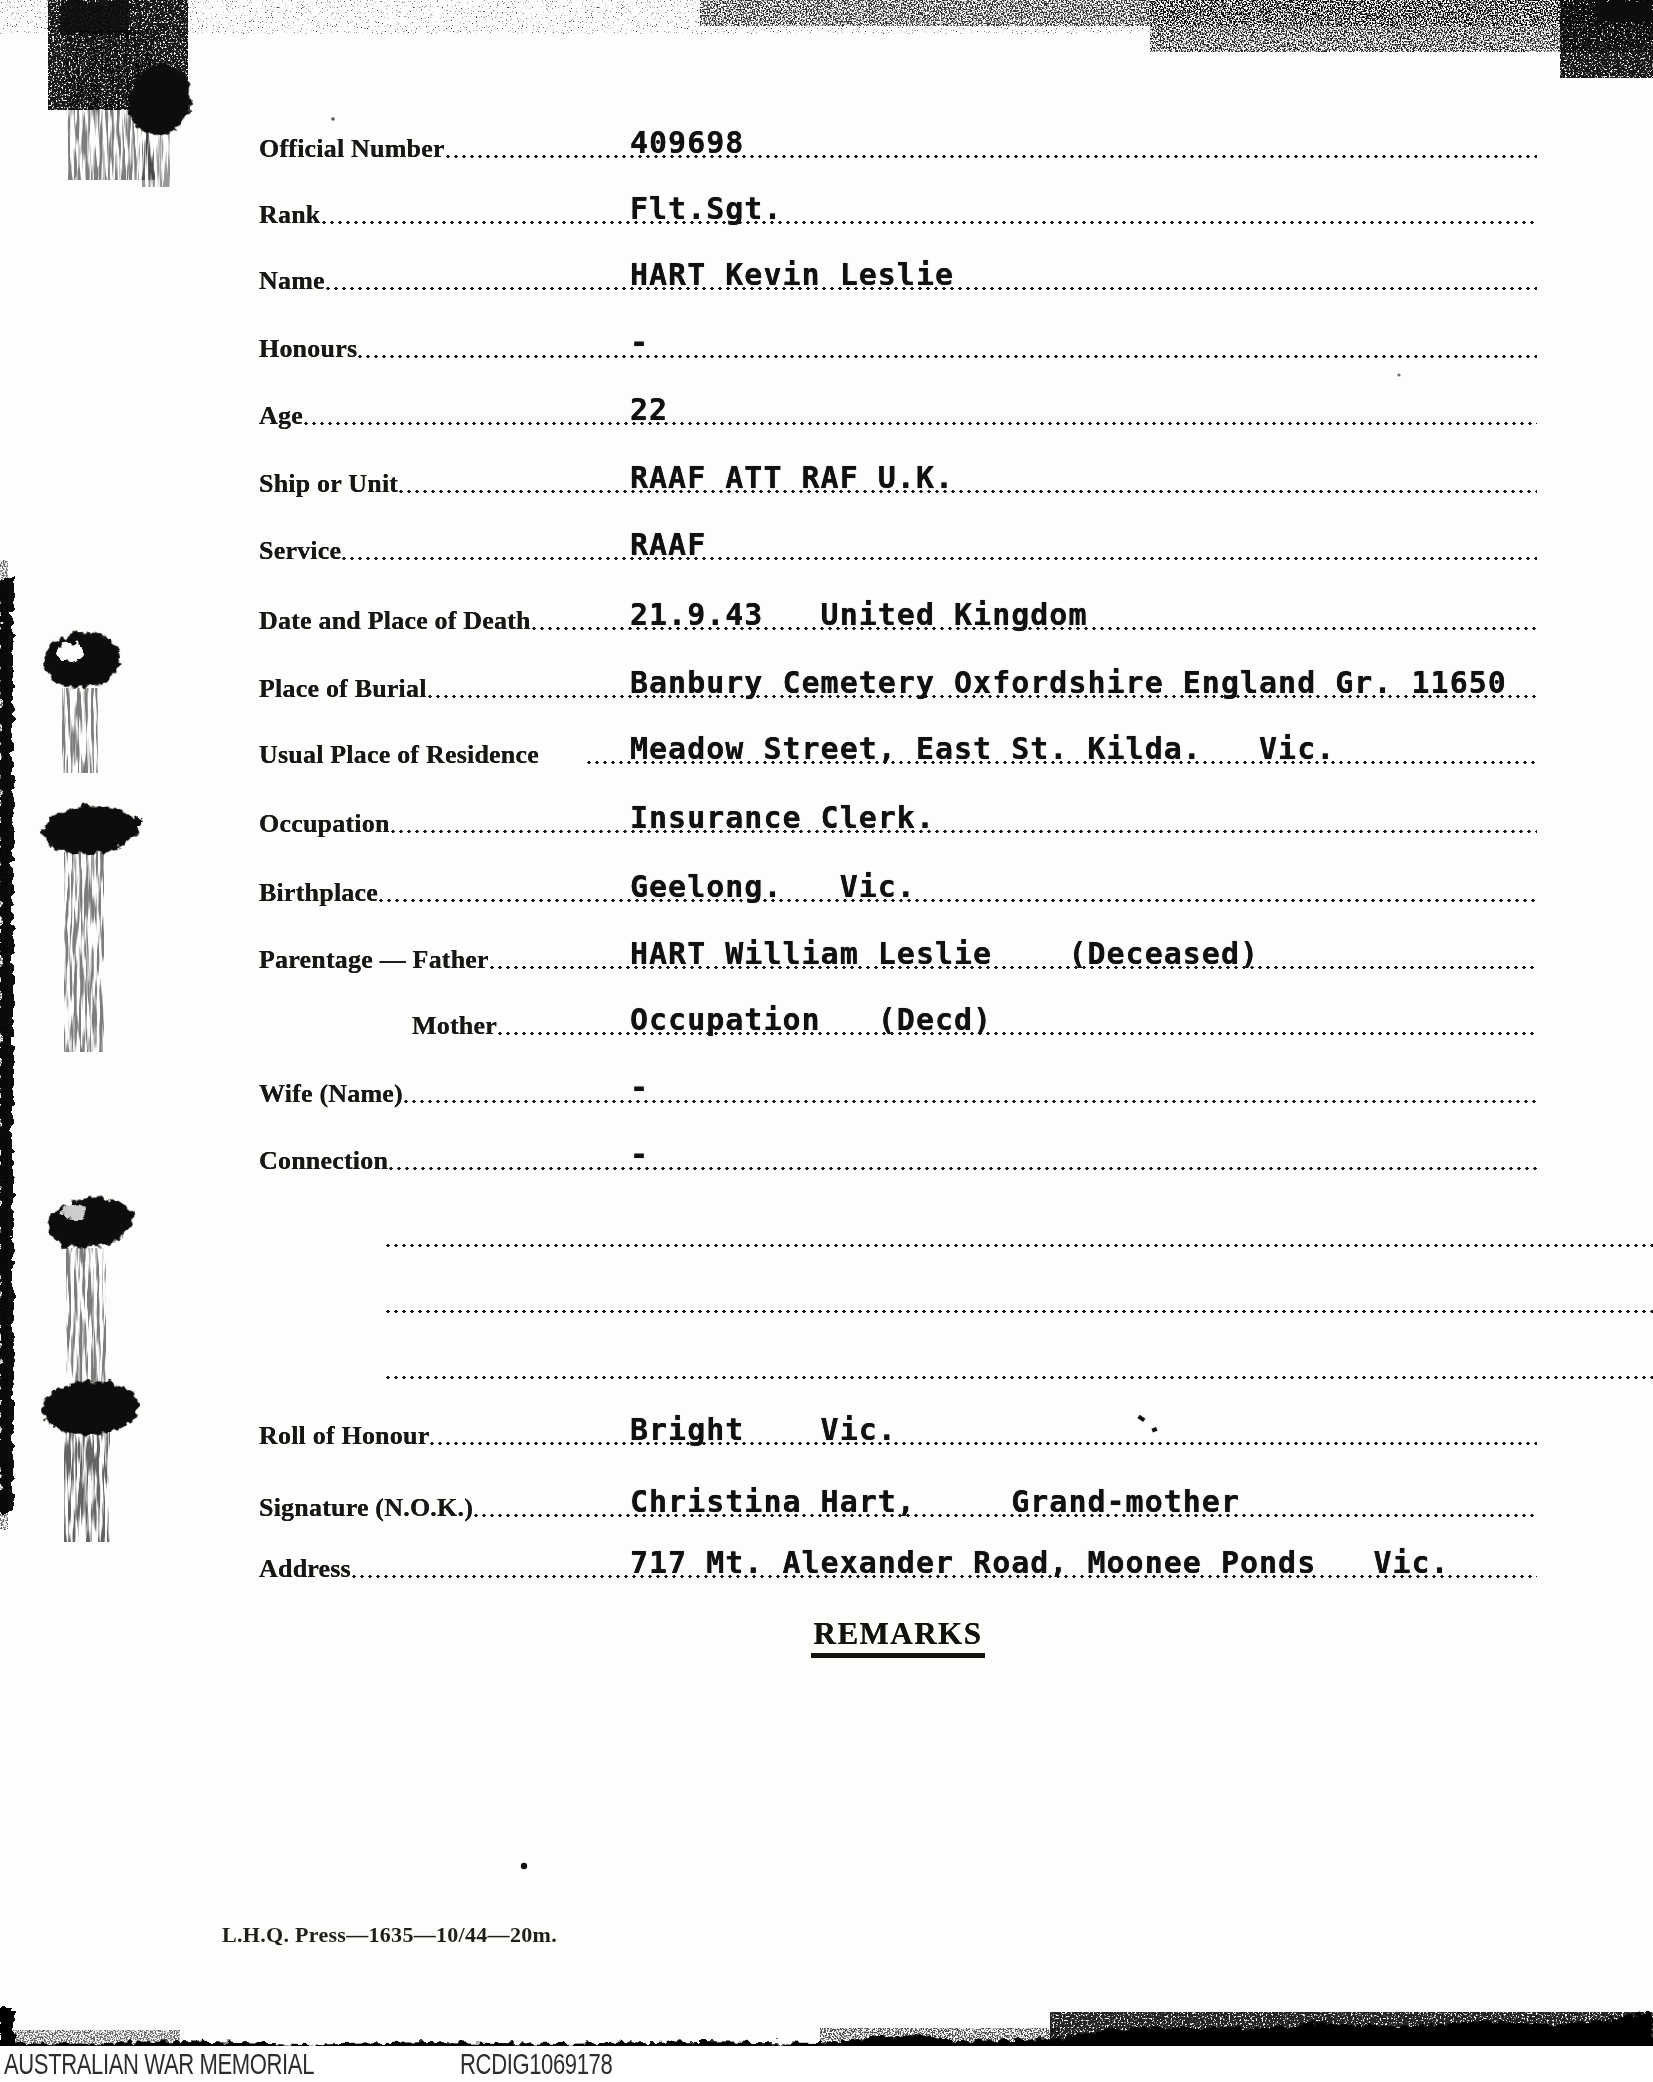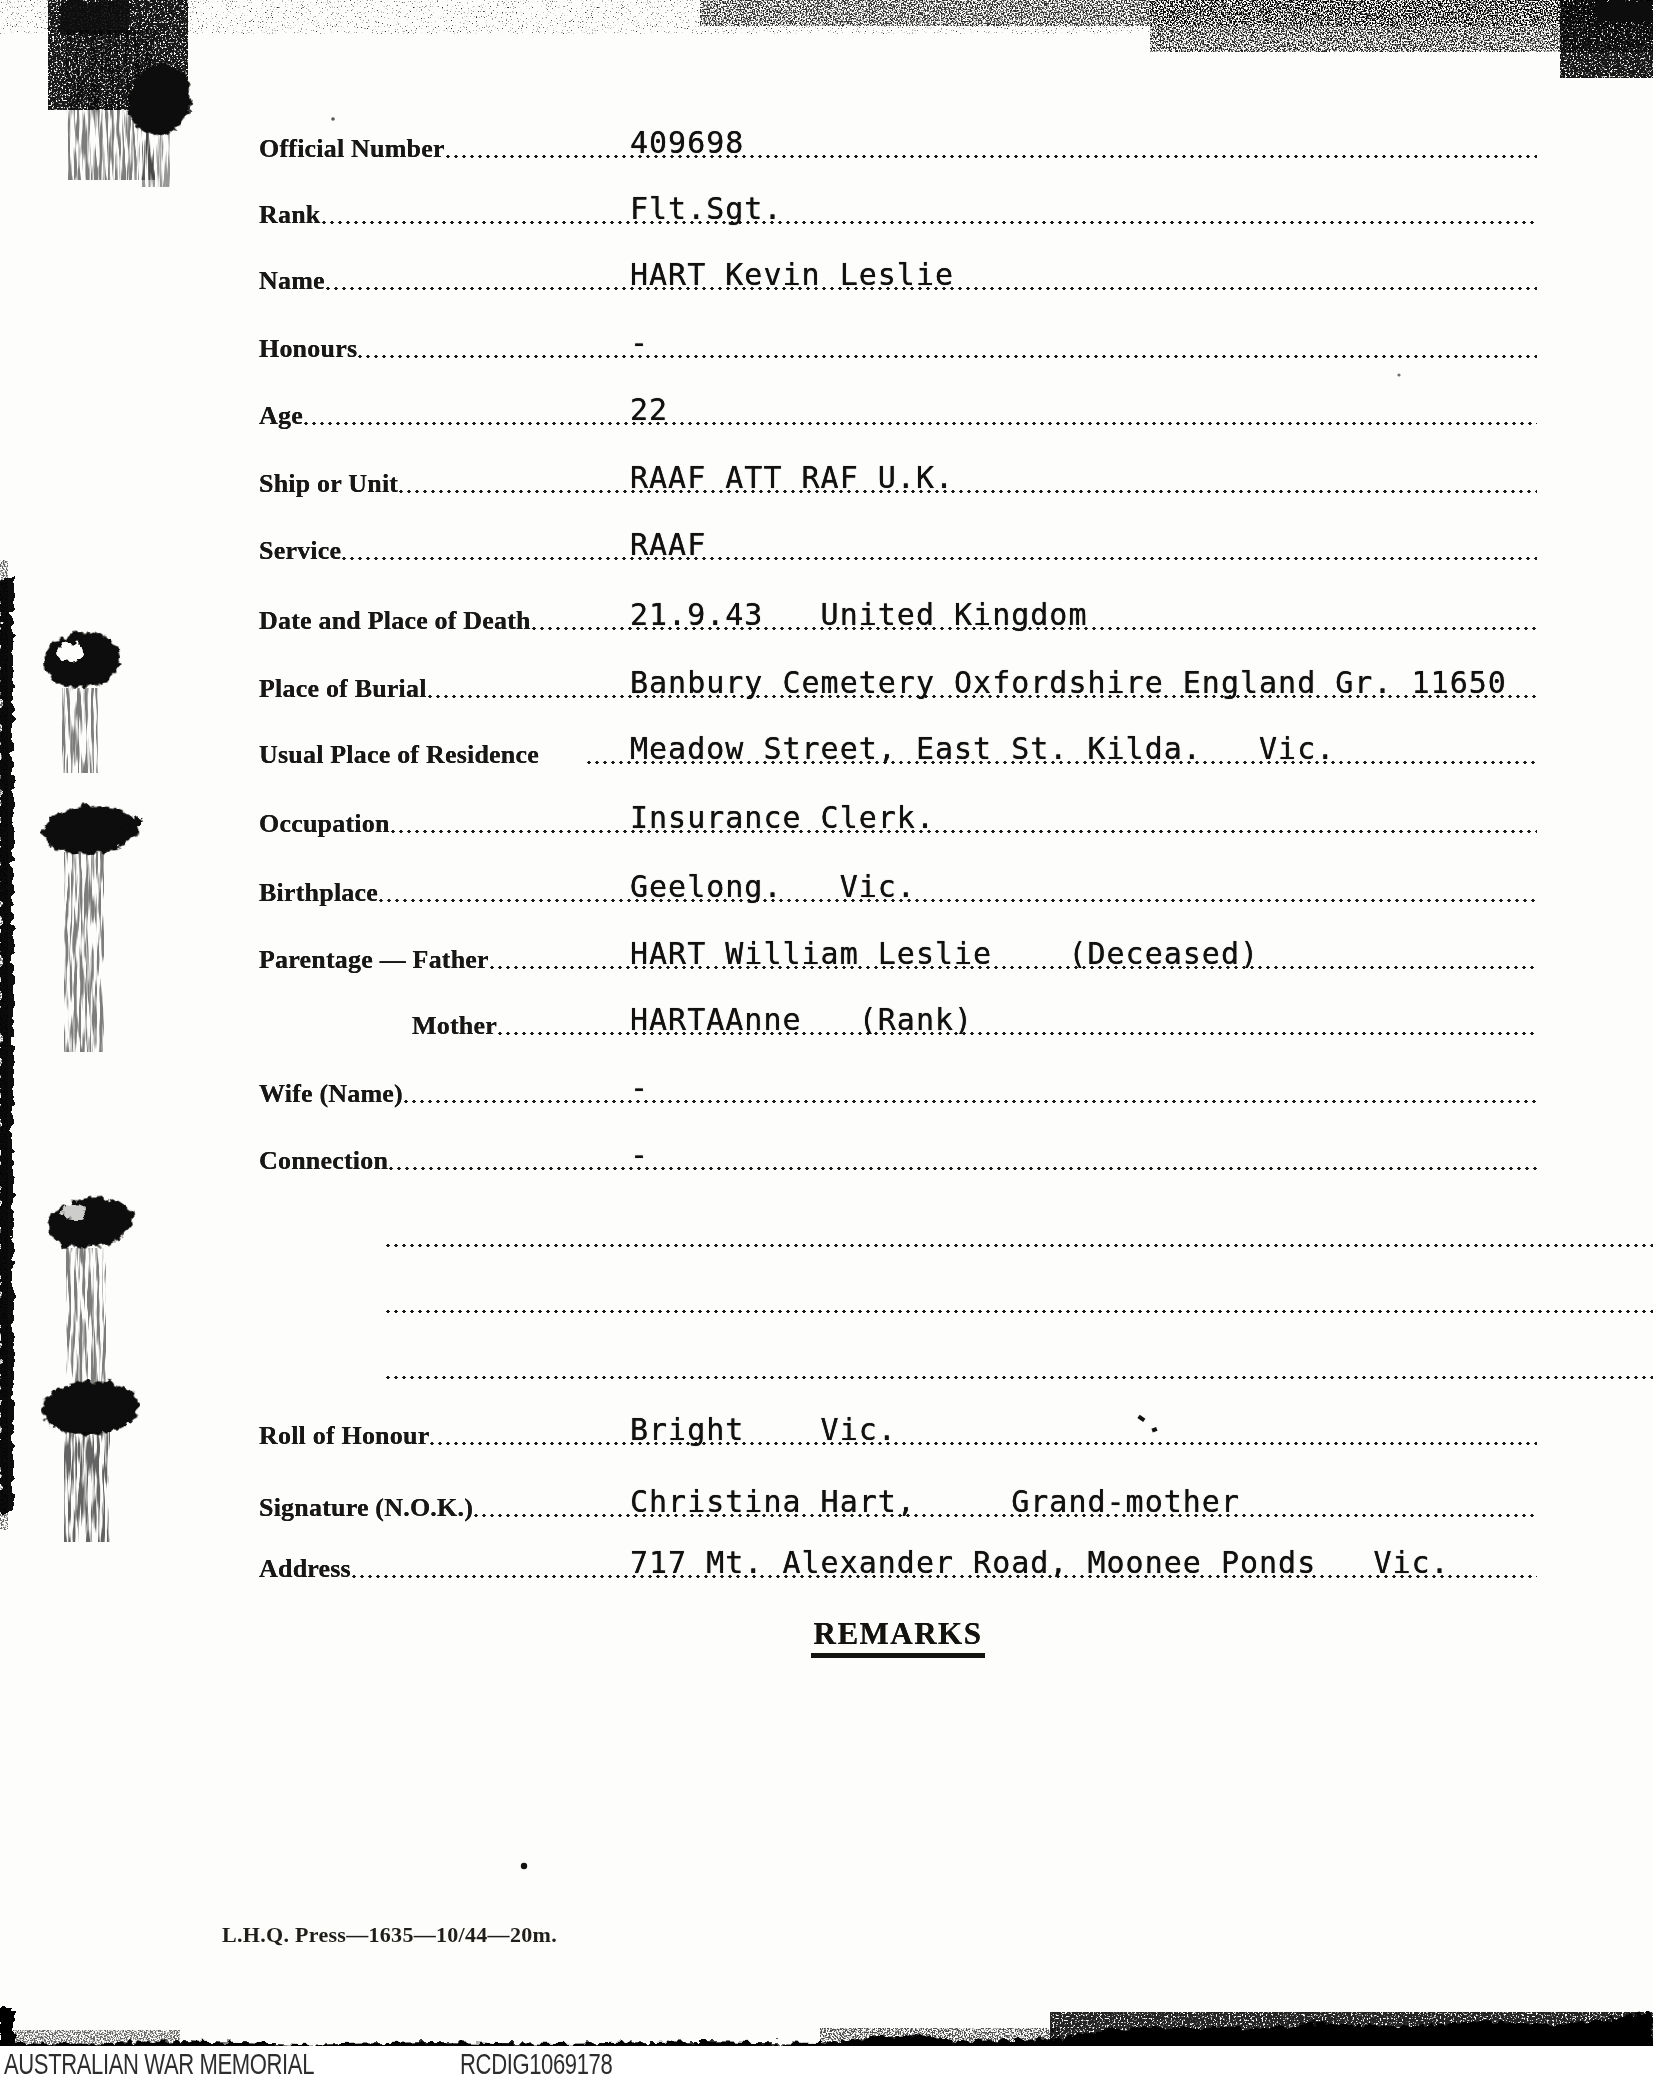--- a/index.html
+++ b/index.html
@@ -23,21 +23,21 @@
   .row .leader {
     flex:1 1 auto; height:7px; margin-bottom:2px;
     background-image:radial-gradient(circle at 3px 3.5px, #1c1b19 1.55px, rgba(0,0,0,0) 1.7px);
     background-size:8px 7px; background-repeat:repeat-x;
   }
   .row.blank { padding-left:126px; }
   .row.indent .label { margin-left:153px; }
   .row .value {
     position:absolute; left:371px; bottom:4px;
     font-family:"DejaVu Sans Mono", monospace;
-    font-size:30px; font-weight:400; color:#121110;
+    font-size:30px; font-weight:700; color:#121110;
     line-height:1; white-space:pre; letter-spacing:1px;
     text-shadow:0 0 0.7px #121110;
   }
   .remarks-wrap {
     position:absolute; left:259px; top:1618px; width:1278px;
     text-align:center; z-index:1;
   }
   .remarks {
     display:inline-block;
     font-family:"Liberation Serif", serif;
@@ -219,21 +219,21 @@
         <span class="value">Geelong.   Vic.</span>
       </div>
       <div class="row" style="top: 933px;">
         <span class="label">Parentage — Father</span>
         <div class="leader"></div>
         <span class="value">HART William Leslie    (Deceased)</span>
       </div>
       <div class="row indent" style="top: 999px;">
         <span class="label">Mother</span>
         <div class="leader"></div>
-        <span class="value">HARTAAnne   (Rank)</span>
+        <span class="value">Occupation   (Decd)</span>
       </div>
       <div class="row" style="top: 1067px;">
         <span class="label">Wife (Name)</span>
         <div class="leader"></div>
         <span class="value">-</span>
       </div>
       <div class="row" style="top: 1134px;">
         <span class="label">Connection</span>
         <div class="leader"></div>
         <span class="value">-</span>

